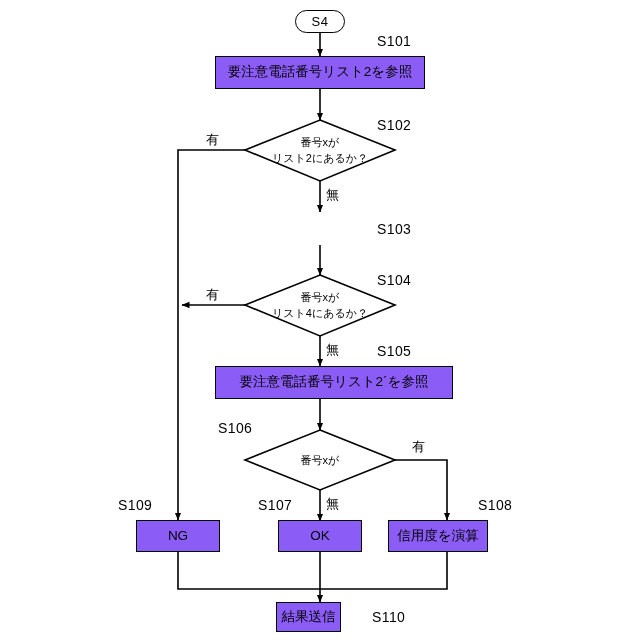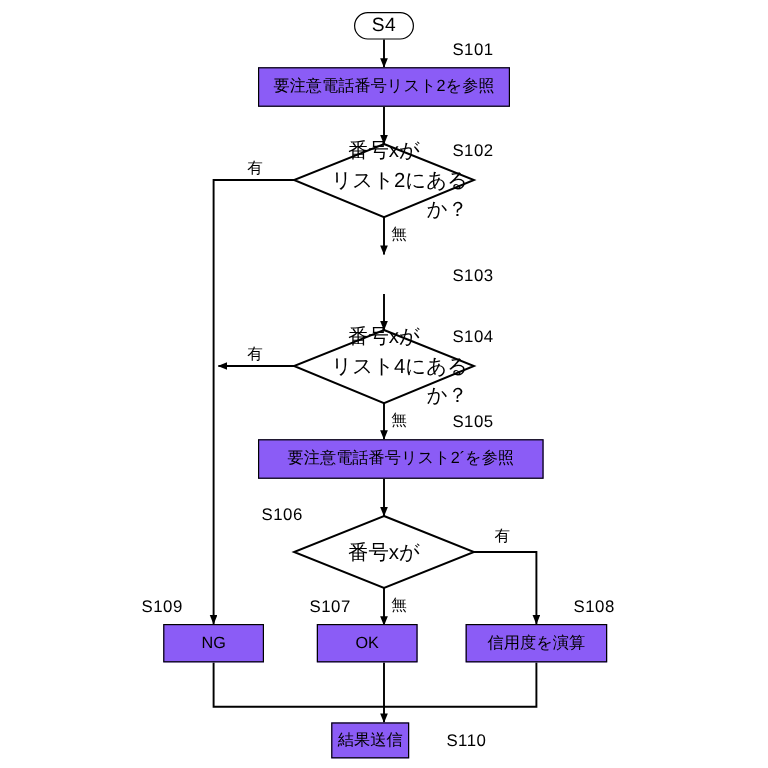--- a/index.html
+++ b/index.html
@@ -32,35 +32,35 @@
     display: flex;
     align-items: center;
     justify-content: center;
     text-align: center;
     line-height: 1.35;
   }
   .terminator {
     border: 1.6px solid #000;
     border-radius: 14px;
     background: #fff;
-    font-size: 16px;
+    font-size: 13px;
     letter-spacing: 0.5px;
   }
   .process {
     border: 1.6px solid #000;
     background: #8b5cf6;
     font-size: 13.5px;
   }
   .decision-label {
     position: absolute;
     display: flex;
     align-items: center;
     justify-content: center;
     text-align: right;
-    font-size: 17px;
+    font-size: 11px;
     line-height: 1.45;
     pointer-events: none;
   }
   .step-id {
     position: absolute;
     font-size: 14px;
     font-family: "Liberation Sans", sans-serif;
     letter-spacing: 0.4px;
   }
   .edge-label {
@@ -149,26 +149,26 @@
   </div>
   <div class="step-id" style="left:218px; top:420px;">S106</div>
   <div class="edge-label" style="left:412px; top:438px;">有</div>
   <div class="edge-label" style="left:326px; top:495px;">無</div>
 
   <div class="node process" style="left:136px; top:520px; width:84px; height:32px;">
     <span>NG</span>
   </div>
   <div class="step-id" style="left:118px; top:497px;">S109</div>
 
-  <div class="node process" style="left:264px; top:520px; width:84px; height:32px;">
+  <div class="node process" style="left:278px; top:520px; width:84px; height:32px;">
     <span>OK</span>
   </div>
   <div class="step-id" style="left:258px; top:497px;">S107</div>
 
-  <div class="node process" style="left:388px; top:520px; width:118px; height:32px;">
+  <div class="node process" style="left:388px; top:520px; width:100px; height:32px;">
     <span>信用度を演算</span>
   </div>
   <div class="step-id" style="left:478px; top:497px;">S108</div>
 
   <div class="node process" style="left:276px; top:602px; width:65px; height:30px;">
     <span>結果送信</span>
   </div>
   <div class="step-id" style="left:372px; top:609px;">S110</div>
 
 </div>

